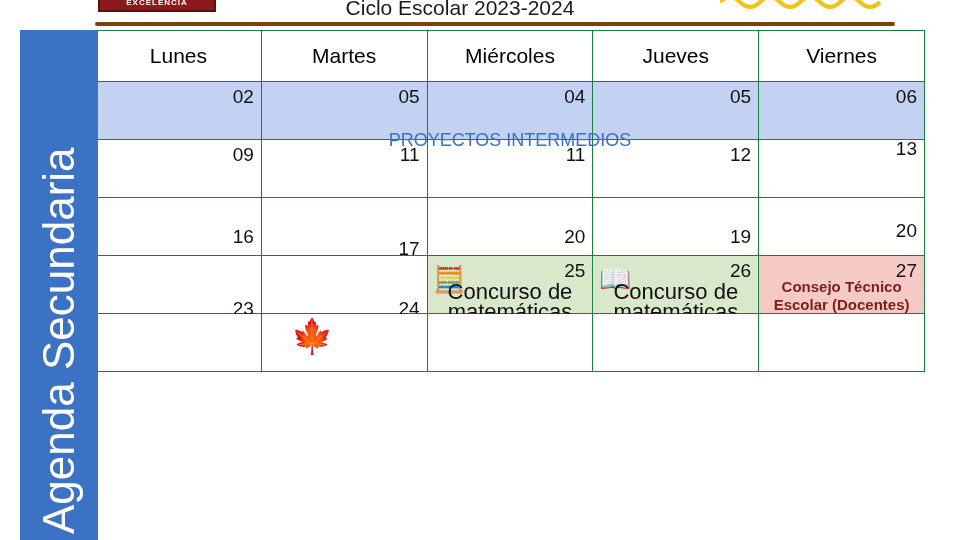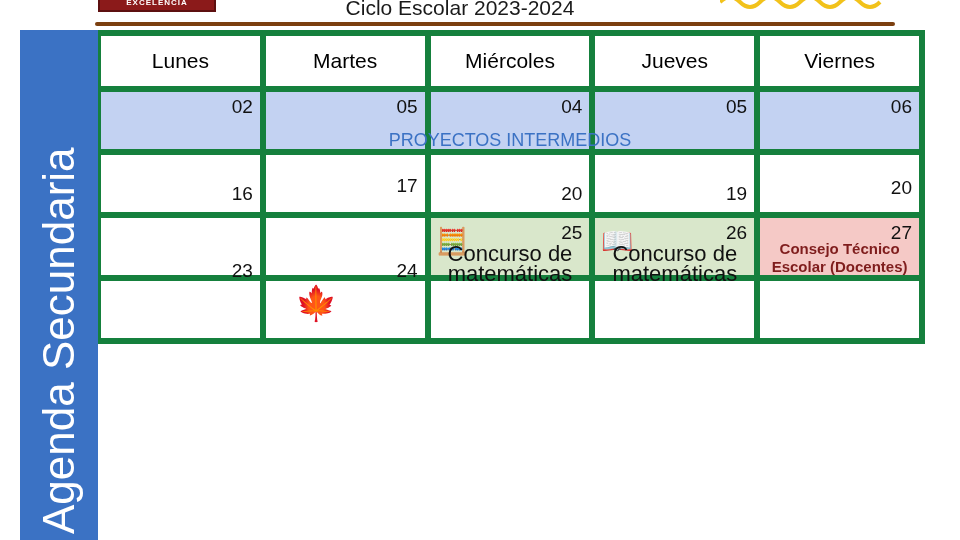--- a/index.html
+++ b/index.html
@@ -112,21 +112,21 @@
   
   #calendar {
     position: absolute;
     left: 95px;
     top: 30px;
     width: 830px;
     border-collapse: collapse;
     table-layout: fixed;
   }
   #calendar th, #calendar td {
-    border: 6px solid #15803d;
+    border: 1px solid #15803d;
     padding: 0;
     vertical-align: top;
   }
   #calendar th {
     height: 50px;
     font-weight: normal;
     font-size: 21px;
     text-align: center;
     vertical-align: middle;
     background: #ffffff;
@@ -255,27 +255,44 @@
         <span class="daynum">04</span>
       </td>
       <td class="fill-blue">
         <span class="daynum">05</span>
       </td>
       <td class="fill-blue">
         <span class="daynum">06</span>
       </td>
     </tr>
 
+    <tr class="r2">
+      <td>
+        <span class="daynum">09</span>
+      </td>
+      <td>
+        <span class="daynum">11</span>
+      </td>
+      <td>
+        <span class="daynum">11</span>
+      </td>
+      <td>
+        <span class="daynum">12</span>
+      </td>
+      <td>
+        <span class="daynum" style="top:-2px;">13</span>
+      </td>
+    </tr>
 
     <tr class="r3">
       <td>
         <span class="daynum" style="top:28px;">16</span>
       </td>
       <td>
-        <span class="daynum" style="top:20px;">17</span>
+        <span class="daynum" style="top:40px;">17</span>
       </td>
       <td>
         <span class="daynum" style="top:28px;">20</span>
       </td>
       <td>
         <span class="daynum" style="top:28px;">19</span>
       </td>
       <td>
         <span class="daynum" style="top:22px;">20</span>
       </td>

